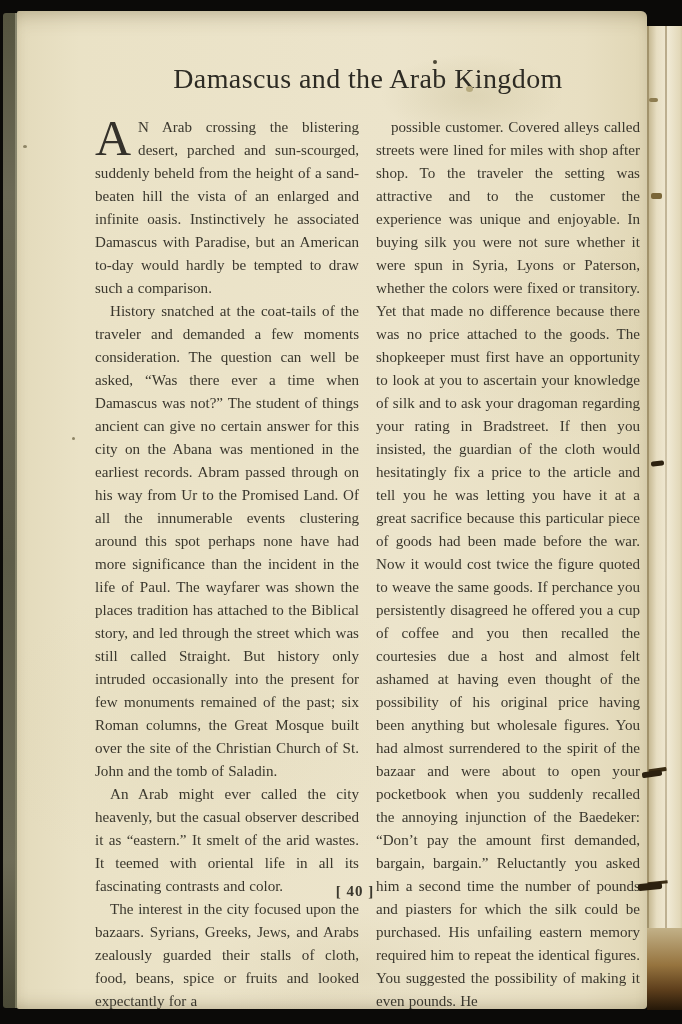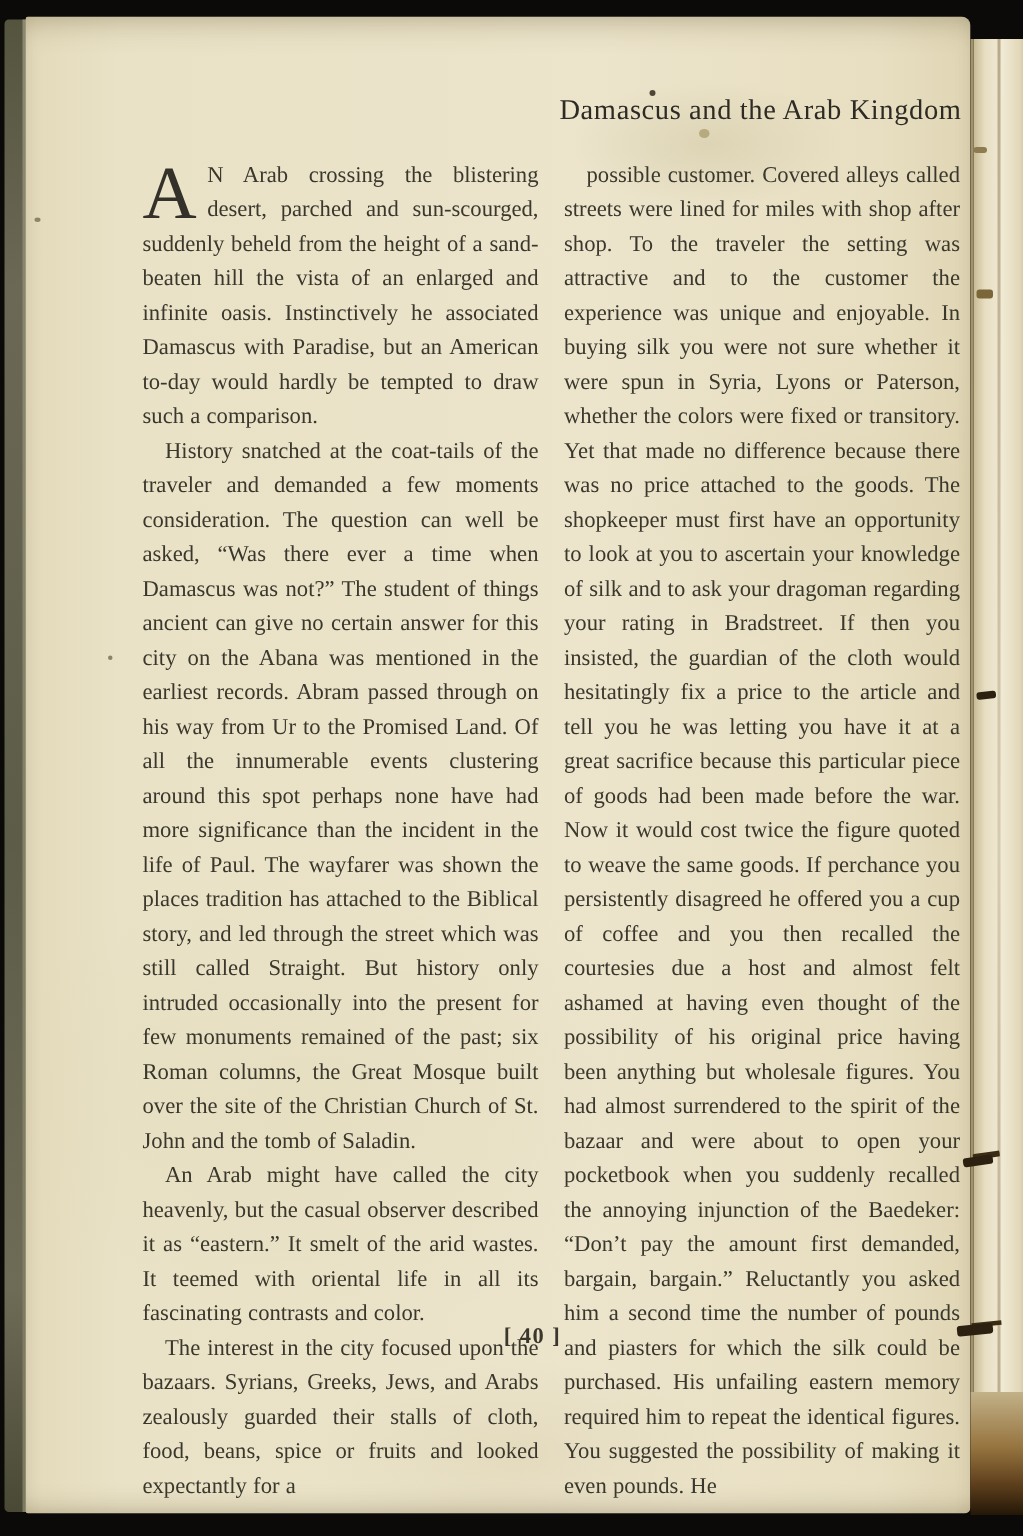--- a/index.html
+++ b/index.html
@@ -53,21 +53,21 @@
   .stitch.s5{left:651px;top:193px;width:11px;height:6px;background:#7a6638;}
   
   .speck{position:absolute;border-radius:50%;}
   .speck.a{left:433px;top:60px;width:4px;height:4px;background:#4c4736;}
   .speck.b{left:466px;top:86px;width:7px;height:6px;background:#b6aa7e;}
   .speck.c{left:23px;top:145px;width:4px;height:3px;background:#8d8465;}
   .speck.d{left:72px;top:437px;width:3px;height:3px;background:#8d8465;}
   
   .content{position:absolute;left:78px;top:52px;width:546px;color:#38352c;}
   .title{
-    margin:0 0 21px 0;text-align:right;font-size:19px;font-weight:400;
+    margin:0 0 21px 0;text-align:center;font-size:28px;font-weight:400;
     color:#2d2b24;letter-spacing:0.4px;
   }
   .columns{display:flex;gap:17px;}
   .col{width:264px;}
   .col p{
     margin:0;font-size:15.1px;line-height:23px;text-align:justify;
     text-indent:15px;color:#3a372d;word-spacing:0.4px;
   }
   .col p.no-indent{text-indent:0;}
   .dropcap{
@@ -85,21 +85,21 @@
 <div class="stage">
   <div class="spine-edge"></div>
 
   <div class="page">
     <div class="content">
       <h1 class="title">Damascus and the Arab Kingdom</h1>
       <div class="columns">
         <div class="col">
             <p class="no-indent"><span class="dropcap">A</span>N Arab crossing the blistering desert, parched and sun-scourged, suddenly beheld from the height of a sand-beaten hill the vista of an enlarged and infinite oasis. Instinctively he associated Damascus with Paradise, but an American to-day would hardly be tempted to draw such a comparison.</p>
             <p>History snatched at the coat-tails of the traveler and demanded a few moments consideration. The question can well be asked, “Was there ever a time when Damascus was not?” The student of things ancient can give no certain answer for this city on the Abana was mentioned in the earliest records. Abram passed through on his way from Ur to the Promised Land. Of all the innumerable events clustering around this spot perhaps none have had more significance than the incident in the life of Paul. The wayfarer was shown the places tradition has attached to the Biblical story, and led through the street which was still called Straight. But history only intruded occasionally into the present for few monuments remained of the past; six Roman columns, the Great Mosque built over the site of the Christian Church of St. John and the tomb of Saladin.</p>
-            <p>An Arab might have called the city heavenly, but the casual observer described it as “eastern.” It smelt of the arid wastes. It teemed with oriental life in all its fascinating contrasts and color.</p>
+            <p>An Arab might ever called the city heavenly, but the casual observer described it as “eastern.” It smelt of the arid wastes. It teemed with oriental life in all its fascinating contrasts and color.</p>
             <p>The interest in the city focused upon the bazaars. Syrians, Greeks, Jews, and Arabs zealously guarded their stalls of cloth, food, beans, spice or fruits and looked expectantly for a</p>
           </div>
         <div class="col">
             <p>possible customer. Covered alleys called streets were lined for miles with shop after shop. To the traveler the setting was attractive and to the customer the experience was unique and enjoyable. In buying silk you were not sure whether it were spun in Syria, Lyons or Paterson, whether the colors were fixed or transitory. Yet that made no difference because there was no price attached to the goods. The shopkeeper must first have an opportunity to look at you to ascertain your knowledge of silk and to ask your dragoman regarding your rating in Bradstreet. If then you insisted, the guardian of the cloth would hesitatingly fix a price to the article and tell you he was letting you have it at a great sacrifice because this particular piece of goods had been made before the war. Now it would cost twice the figure quoted to weave the same goods. If perchance you persistently disagreed he offered you a cup of coffee and you then recalled the courtesies due a host and almost felt ashamed at having even thought of the possibility of his original price having been anything but wholesale figures. You had almost surrendered to the spirit of the bazaar and were about to open your pocketbook when you suddenly recalled the annoying injunction of the Baedeker: “Don’t pay the amount first demanded, bargain, bargain.” Reluctantly you asked him a second time the number of pounds and piasters for which the silk could be purchased. His unfailing eastern memory required him to repeat the identical figures. You suggested the possibility of making it even pounds. He</p>
           </div>
       </div>
     </div>
     <div class="folio">[ 40 ]</div>
   </div>
 

